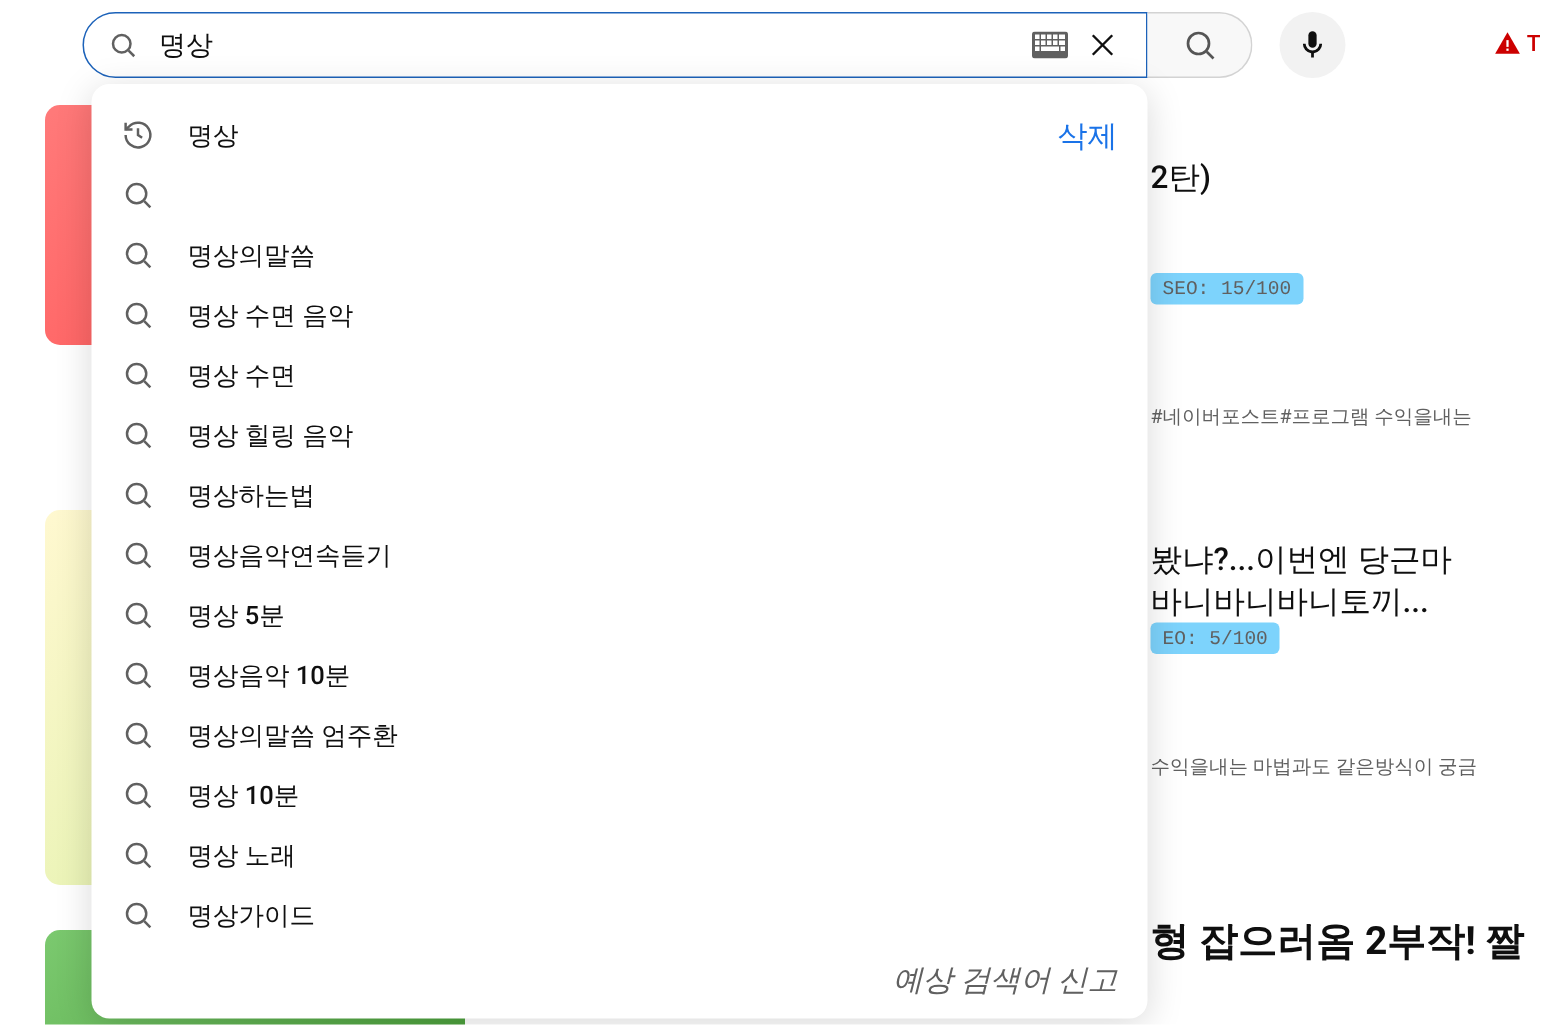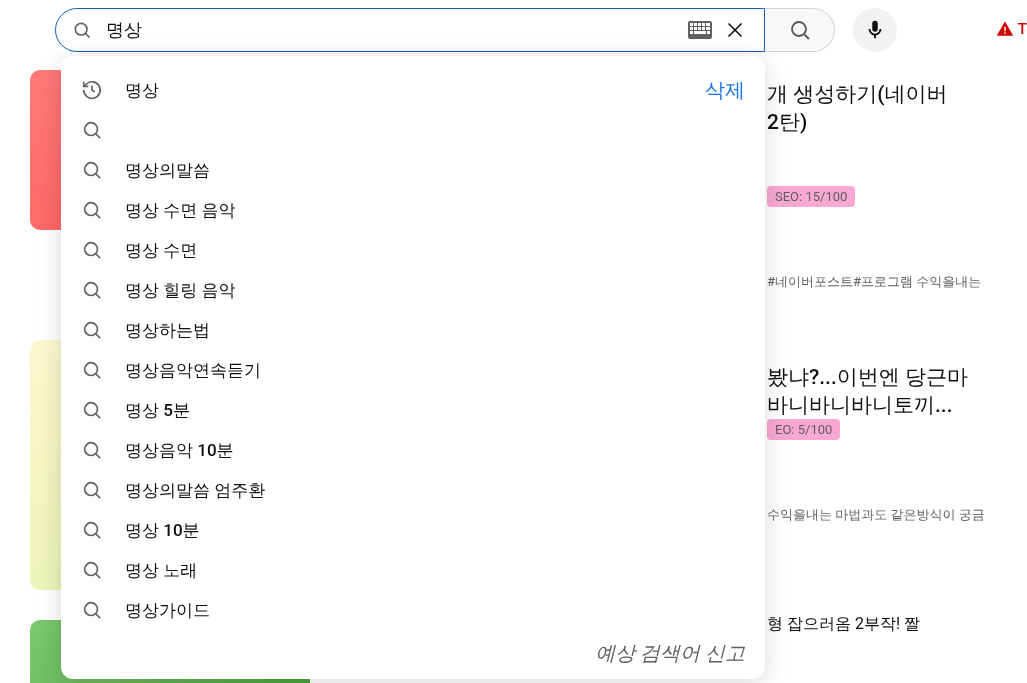--- a/index.html
+++ b/index.html
@@ -155,60 +155,61 @@
       font-size: 15px;
       color: #0f0f0f;
     }
     .right-title {
       font-size: 21px;
       font-weight: 500;
       margin-bottom: 50px;
     }
     .tag-pill {
       display: inline-block;
-      background: #f9a8d4;
+      background: #7dd3fc;
       border-radius: 4px;
       padding: 3px 8px;
       font-size: 13px;
       color: #606060;
       margin-bottom: 66px;
+      font-family: Liberation Mono, monospace;
     }
     .right-meta {
       font-size: 13px;
       color: #606060;
       margin-bottom: 72px;
     }
     .right-title2 {
       font-size: 21px;
       font-weight: 500;
       white-space: nowrap;
     }
     .right-meta2 {
       font-size: 13px;
       color: #606060;
       margin-bottom: 90px;
     }
     .right-title3 {
-      font-size: 16px;
-      font-weight: 400;
+      font-size: 26px;
+      font-weight: 700;
       white-space: nowrap;
     }
   </style>
 </head>
 <body>
 
 <div class="background-content">
   <div class="thumb thumb1"></div>
   <div class="thumb thumb2"></div>
   <div class="thumb thumb3"></div>
 </div>
 
 <div class="right-content">
   <div class="right-title">
-    <span>개 생성하기(네이버</span><br>
+    <br>
     <span>2탄)</span>
   </div>
   <div class="tag-pill">SEO: 15/100</div>
   <div class="right-meta">#네이버포스트#프로그램 수익을내는</div>
   <div class="right-title2">
     <span>봤냐?...이번엔 당근마</span><br>
     <span>바니바니바니토끼...</span>
   </div>
   <div class="tag-pill">EO: 5/100</div>
   <div class="right-meta2">수익을내는 마법과도 같은방식이 궁금</div>

